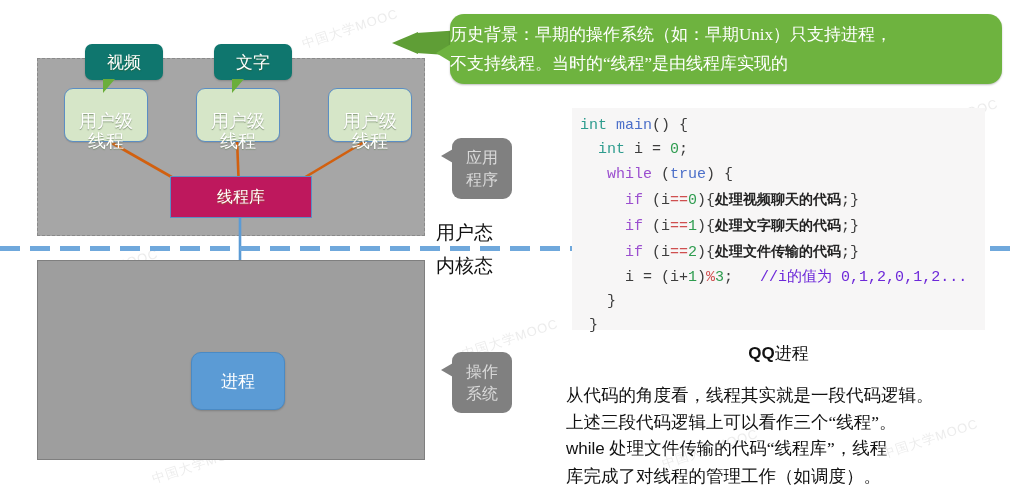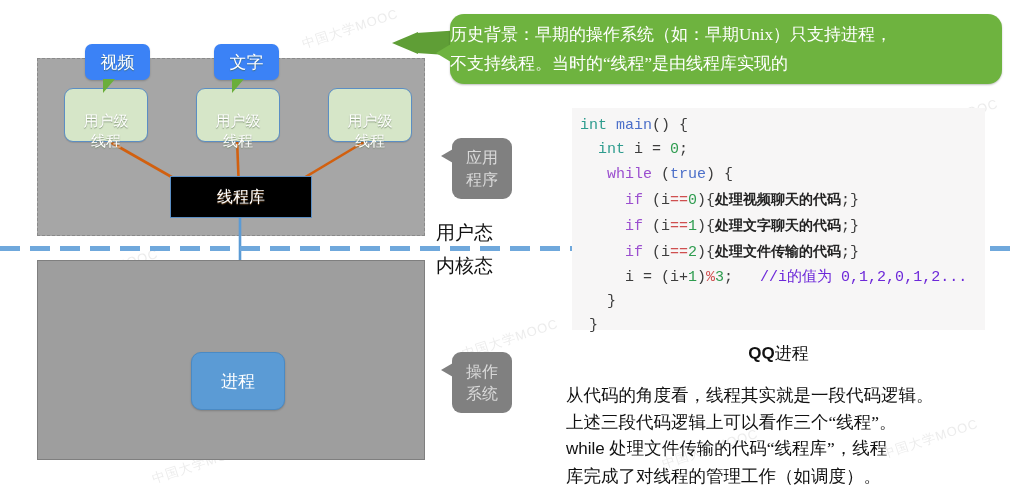--- a/index.html
+++ b/index.html
@@ -36,43 +36,43 @@
 
   
   #app-container{position:absolute;left:37px;top:58px;width:388px;height:178px;
       background:#a6a6a6;border:1.5px dashed #8a8a8a;box-sizing:border-box;}
 
   
   .ult-box{position:absolute;width:82px;height:52px;background:#d6e6c8;
       border:1.4px solid #5b8ec4;border-radius:9px;
       display:flex;align-items:center;justify-content:center;
       box-shadow:0 1px 1px rgba(0,0,0,.12);}
-  .ult-box span{color:#ffffff;font-size:15px;line-height:20px;text-align:center;
+  .ult-box span{color:#ffffff;font-size:18px;line-height:20px;text-align:center;
       font-family:"Liberation Serif","DejaVu Serif",serif;
       text-shadow:0 1px 1px rgba(120,140,110,.9);margin-top:32px;}
   #ult-1{left:64px;top:88px;}
   #ult-2{left:196px;top:88px;}
   #ult-3{left:328px;top:88px;}
 
   
-  .bubble{position:absolute;width:65px;height:36px;background:#3b82f6;
+  .bubble{position:absolute;width:78px;height:36px;background:#0f766e;
       border-radius:7px;display:flex;align-items:center;justify-content:center;
       box-shadow:0 1px 2px rgba(0,0,0,.2);}
   .bubble span{color:#ffffff;font-size:17px;
       font-family:"Liberation Serif","DejaVu Serif",serif;
       text-shadow:0 1px 1px rgba(60,90,30,.5);}
   .bubble .tail{position:absolute;left:18px;top:35px;width:0;height:0;
       border-left:12px solid #6aae3b;border-bottom:14px solid transparent;}
   #bub-1{left:85px;top:44px;}
   #bub-2{left:214px;top:44px;}
   #bub-3{left:345px;top:44px;}
 
   
   #thread-lib{position:absolute;left:170px;top:176px;width:140px;height:40px;
-      background:#000000;border:1.2px solid #5b8ec4;
+      background:#be185d;border:1.2px solid #5b8ec4;
       display:flex;align-items:center;justify-content:center;}
   #thread-lib span{color:#ffffff;font-size:16px;
       font-family:"Liberation Serif","DejaVu Serif",serif;
       text-shadow:0 1px 1px rgba(150,100,50,.8);}
 
   
   #orange-lines{position:absolute;left:0;top:0;width:1014px;height:488px;
       pointer-events:none;}
 
   

